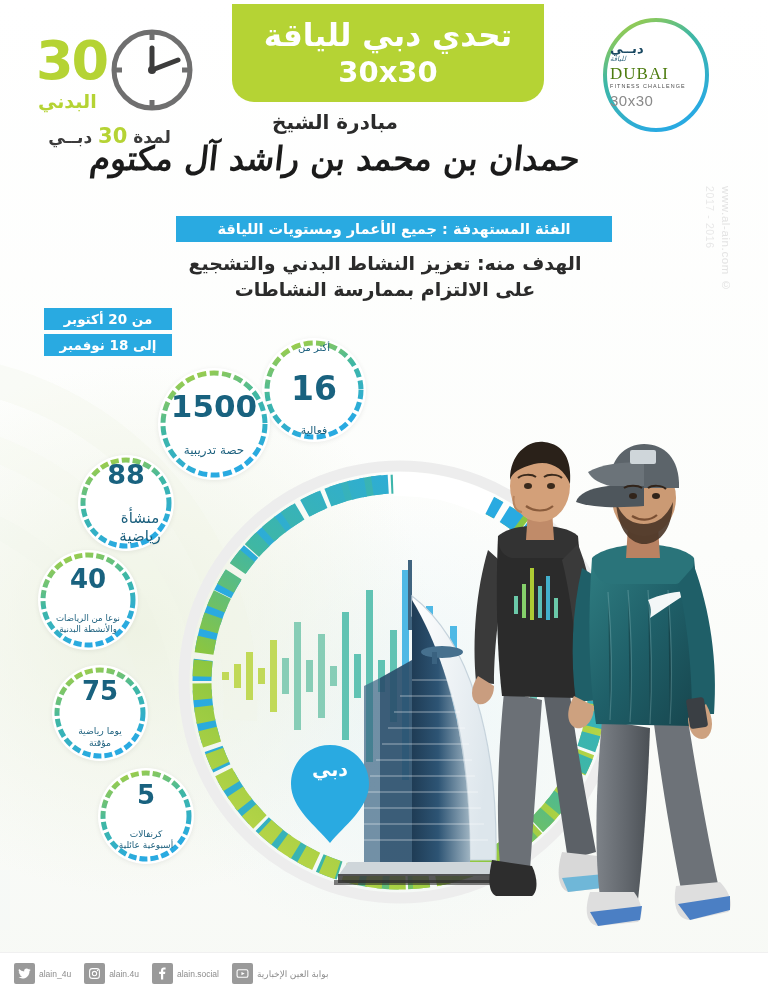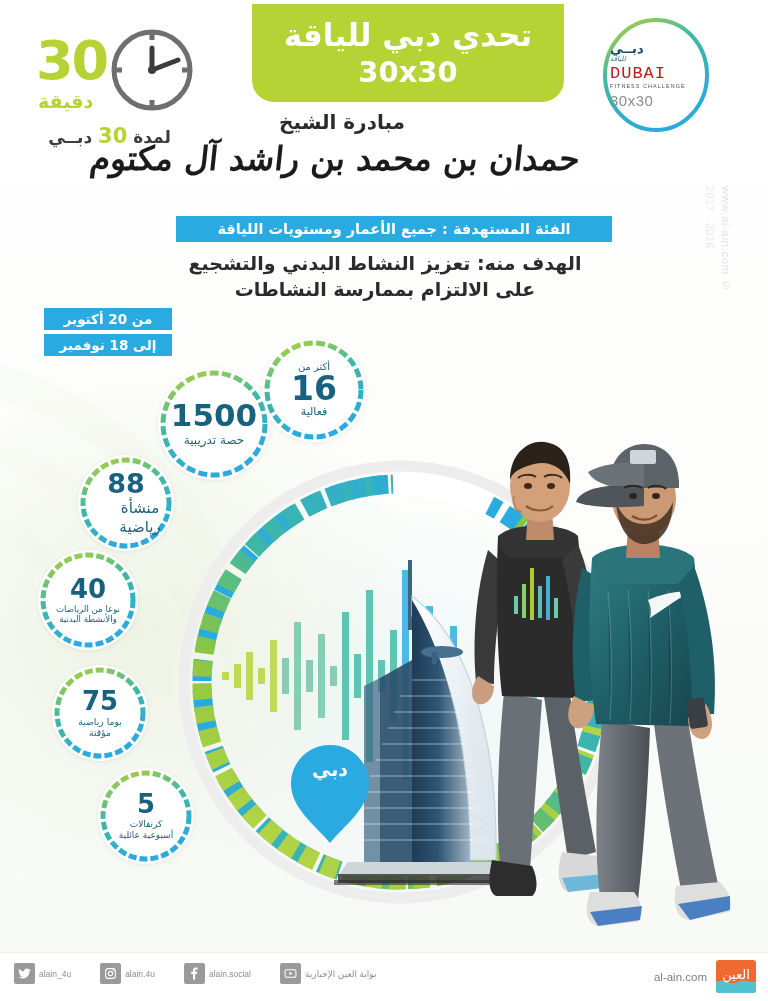--- a/index.html
+++ b/index.html
@@ -22,35 +22,35 @@
   
   .clock-block{position:absolute;left:14px;top:12px;width:185px;height:135px;}
   .clock-30{position:absolute;left:22px;top:22px;font-size:54px;font-weight:bold;color:#b5d334;letter-spacing:-2px;line-height:1;font-family:"DejaVu Sans",sans-serif;}
   .clock-min{position:absolute;left:24px;top:78px;font-size:19px;font-weight:bold;color:#b5d334;direction:rtl;}
   .clock-face{position:absolute;left:92px;top:12px;width:92px;height:92px;}
   .clock-sub{position:absolute;left:8px;top:112px;width:175px;text-align:center;font-size:17px;font-weight:bold;color:#3b3b3b;direction:rtl;}
   .clock-sub .num{color:#b5d334;font-size:21px;}
 
   .title-banner{position:absolute;left:232px;top:4px;width:312px;height:98px;
     background:#b5d334;border-radius:0 0 22px 22px;
-    display:flex;flex-direction:column;align-items:center;justify-content:center;gap:5px;margin-left:20px;}
+    display:flex;flex-direction:column;align-items:center;justify-content:center;gap:5px;}
   .title-ar{font-size:31px;font-weight:bold;color:#ffffff;direction:rtl;line-height:1.05;letter-spacing:.5px;}
   .title-30{font-size:29px;font-weight:bold;color:#ffffff;font-family:"DejaVu Sans",sans-serif;line-height:1.05;}
 
   .dfc-logo{position:absolute;left:597px;top:14px;width:118px;height:122px;}
   .dfc-ring{position:absolute;inset:0;}
   .dfc-inner{position:absolute;left:50%;top:50%;transform:translate(-50%,-50%);width:92px;text-align:left;}
   .dfc-ar1{font-size:13px;font-weight:bold;color:#1b4a63;direction:rtl;line-height:1;letter-spacing:1px;}
   .dfc-ar2{font-size:7px;color:#3c6f84;direction:rtl;line-height:1.4;font-style:italic;}
-  .dfc-en{font-size:17px;color:#b91c1c;letter-spacing:1px;font-family:Liberation Mono, monospace;line-height:1.05;}
+  .dfc-en{font-size:17px;color:#4d7c0f;letter-spacing:1px;font-family:Liberation Serif, serif;line-height:1.05;}
   .dfc-en2{font-size:5.4px;color:#4d4d4d;letter-spacing:1.1px;font-family:"Liberation Sans",sans-serif;}
   .dfc-3030{font-size:15px;color:#8a8a8a;font-family:"Liberation Sans",sans-serif;letter-spacing:.5px;margin-top:3px;}
 
   
-  .init-line{position:absolute;left:7px;top:110px;width:670px;text-align:center;font-size:20px;font-weight:bold;color:#2b2b2b;direction:rtl;}
+  .init-line{position:absolute;left:0;top:110px;width:670px;text-align:center;font-size:20px;font-weight:bold;color:#2b2b2b;direction:rtl;}
   .sheikh-name{position:absolute;left:0;top:138px;width:670px;text-align:center;font-size:33px;color:#1b1b1b;direction:rtl;
     font-family:"DejaVu Serif","Liberation Serif",serif;font-weight:bold;line-height:1.25;transform:skewX(-6deg);}
   .target-bar{position:absolute;left:176px;top:216px;width:436px;height:26px;background:#29aae1;
     display:flex;align-items:center;justify-content:center;}
   .target-bar span{font-size:14.5px;font-weight:bold;color:#ffffff;direction:rtl;letter-spacing:.2px;}
   .goal-text{position:absolute;left:150px;top:250px;width:470px;text-align:center;font-size:19px;font-weight:bold;color:#2b2b2b;direction:rtl;line-height:1.38;}
 
   
   .date-badges{position:absolute;left:44px;top:308px;width:128px;}
   .date-badge{background:#29aae1;color:#fff;font-size:13.5px;font-weight:bold;direction:rtl;
@@ -71,32 +71,32 @@
   
   .burj{position:absolute;left:320px;top:560px;width:210px;height:330px;}
 
   
   .pin{position:absolute;left:286px;top:742px;width:88px;height:104px;}
   .pin-label{position:absolute;left:0;top:16px;width:88px;text-align:center;font-size:19px;font-weight:bold;color:#ffffff;direction:rtl;}
 
   
   .bubble{position:absolute;border-radius:50%;background:#ffffff;
     display:flex;flex-direction:column;align-items:center;justify-content:center;text-align:center;
-    box-shadow:0 1px 5px rgba(0,0,0,.07);}
+    box-shadow:0 1px 5px rgba(0,0,0,.07);gap:19px;}
   .bubble .ring{position:absolute;inset:0;}
   .b-pre{font-size:10px;color:#1b5f7d;direction:rtl;line-height:1.1;position:relative;}
   .b-num{font-weight:bold;color:#19627f;font-family:"DejaVu Sans",sans-serif;line-height:1;position:relative;}
   .b-lab{color:#1b5f7d;direction:rtl;line-height:1.22;position:relative;}
 
   
   .photo{position:absolute;left:452px;top:300px;width:316px;height:630px;}
 
   
   .footer{position:absolute;left:0;bottom:0;width:768px;height:48px;background:#ffffff;border-top:1px solid #f0f0f0;}
-  .socials{position:absolute;left:14px;top:10px;display:flex;align-items:flex-end;gap:20px;direction:ltr;}
+  .socials{position:absolute;left:14px;top:10px;display:flex;align-items:flex-end;gap:4px;direction:ltr;}
   .soc{display:flex;align-items:center;gap:4px;margin-right:9px;}
   .soc-ico{width:21px;height:21px;background:#9a9a9a;border-radius:2px;display:flex;align-items:center;justify-content:center;}
   .soc-ico svg{display:block;}
   .soc-txt{font-size:8.5px;color:#8d8d8d;font-family:"Liberation Sans",sans-serif;}
   .soc-txt.ar{direction:rtl;font-size:9px;}
   .brand{position:absolute;right:12px;top:7px;display:flex;align-items:center;gap:9px;direction:ltr;}
   .brand-url{font-size:11.5px;color:#7d7d7d;font-family:"Liberation Sans",sans-serif;}
   .brand-logo{width:40px;height:33px;border-radius:3px;overflow:hidden;position:relative;}
 </style>
 </head>
@@ -124,21 +124,21 @@
       <circle cx="46" cy="46" r="38" fill="none" stroke="#6f6f6f" stroke-width="5"></circle>
       <rect x="43.5" y="6" width="5" height="10" fill="#6f6f6f"></rect>
       <rect x="43.5" y="76" width="5" height="10" fill="#6f6f6f"></rect>
       <rect x="6" y="43.5" width="10" height="5" fill="#6f6f6f"></rect>
       <rect x="76" y="43.5" width="10" height="5" fill="#6f6f6f"></rect>
       <line x1="46" y1="46" x2="46" y2="24" stroke="#3c3c3c" stroke-width="5" stroke-linecap="round"></line>
       <line x1="46" y1="46" x2="72" y2="36" stroke="#3c3c3c" stroke-width="5" stroke-linecap="round"></line>
       <circle cx="46" cy="46" r="4" fill="#3c3c3c"></circle>
     </svg>
     <div class="clock-30">30</div>
-    <div class="clock-min">دقيقة</div>
+    <div class="clock-min">البدني</div>
     <div class="clock-sub">
       <span>لمدة</span>
       <span class="num">30</span>
       <span>دبــي</span>
     </div>
   </div>
 
   <div class="title-banner">
     <div class="title-ar">تحدي دبي للياقة</div>
     <div class="title-30">30x30</div>
@@ -499,25 +499,15 @@
           <svg width="13" height="13" viewBox="0 0 24 24">
               <rect x="2" y="5" width="20" height="14" rx="3" fill="none" stroke="#ffffff" stroke-width="2"></rect>
               <polygon points="10,9 16,12 10,15" fill="#ffffff"></polygon>
             </svg>
         </span>
         <span class="soc-txt ar">بوابة العين الإخبارية</span>
       </div>
 
     </div>
 
-    <div class="brand">
-      <span class="brand-url">al-ain.com</span>
-      <span class="brand-logo">
-        <svg viewBox="0 0 40 33" style="display:block">
-          <rect width="40" height="33" fill="#ef6a33"></rect>
-          <path d="M0 22 C 8 18, 14 26, 22 22 C 30 18, 34 24, 40 21 L40 33 L0 33 Z" fill="#53c2d0"></path>
-          <text x="20" y="19" font-family="DejaVu Sans" font-size="13" fill="#ffffff" text-anchor="middle" direction="rtl">العين</text>
-        </svg>
-      </span>
-    </div>
   </div>
 
 </div>
 
 </body></html>

